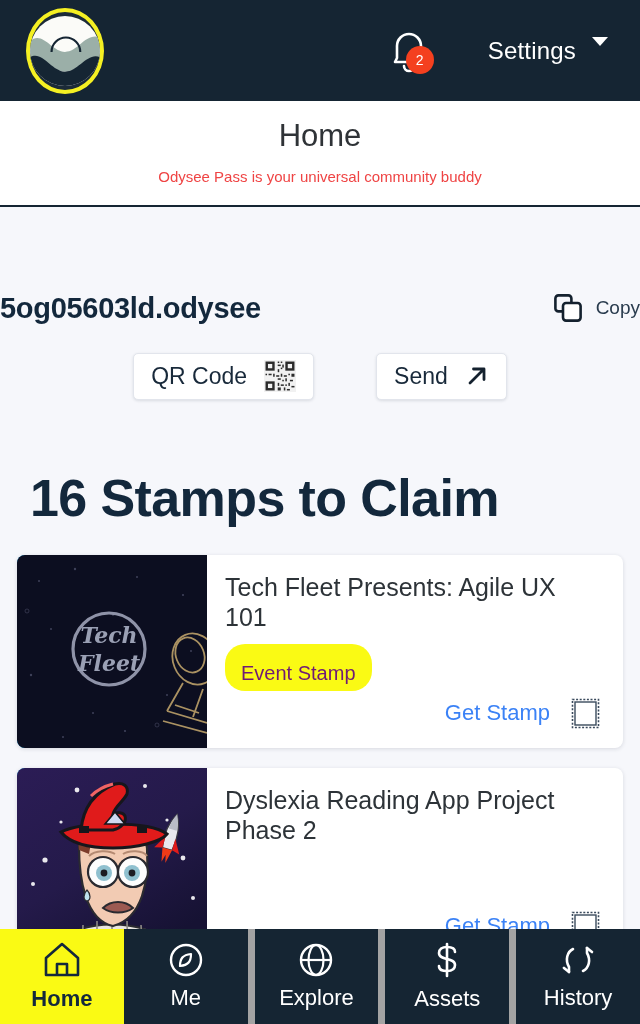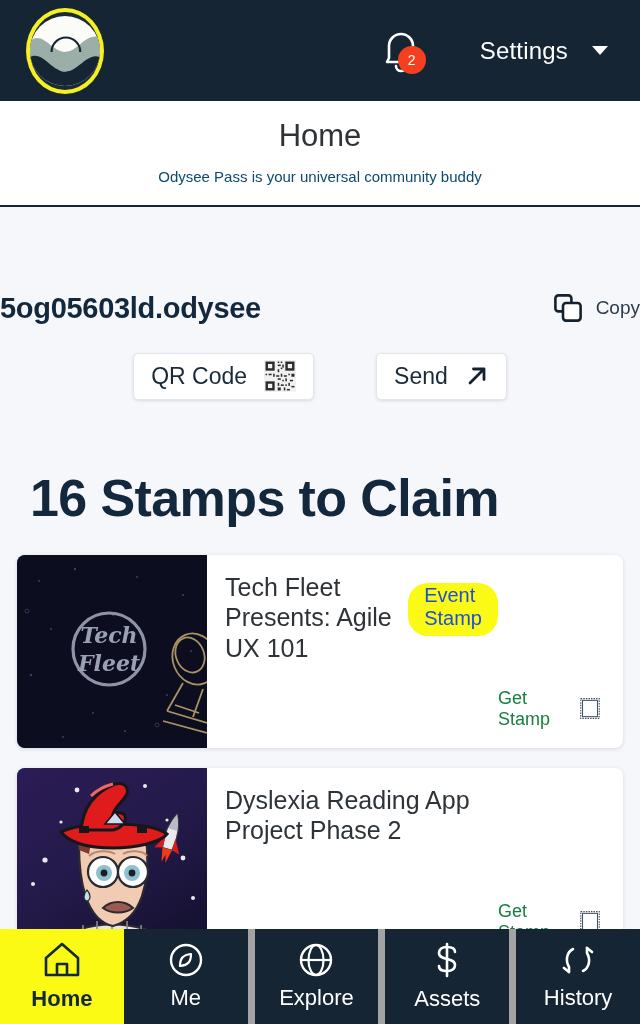--- a/index.html
+++ b/index.html
@@ -48,21 +48,21 @@
     right:2px; bottom:6px;
     width:28px; height:28px;
     border-radius:50%;
     background:#f4401f;
     color:#fff;
     font-size:14px;
     display:flex; align-items:center; justify-content:center;
     font-family:"Liberation Sans", sans-serif;
   }
   .settings {
-    display:flex; align-items:center; gap:24px;
+    display:flex; align-items:flex-start; gap:16px;
     color:#ffffff;
     font-size:24px;
     letter-spacing:0.2px;
     padding-right:4px;
   }
   .caret {
     width:0; height:0;
     border-left:8px solid transparent;
     border-right:8px solid transparent;
     border-top:9px solid #ffffff;
@@ -79,21 +79,21 @@
   }
   .page-title {
     font-size:31px;
     color:#2f3337;
     font-weight:400;
     line-height:1.25;
   }
   .page-sub {
     margin-top:12px;
     font-size:15px;
-    color:#0c4a6e;
+    color:#ef4444;
   }
 
   
   .main {
     flex:1 1 auto;
     background:#f6f7fb;
     position:relative;
     overflow:hidden;
   }
 
@@ -163,47 +163,47 @@
     flex:0 0 190px;
     position:relative;
     overflow:hidden;
     background:#0ea5e9;
     font-weight:bold;
   }
   .thumb svg { display:block; width:100%; height:100%; }
   .card-body {
     flex:1 1 auto;
     padding:17px 22px 12px 18px;
-    display:flex; justify-content:space-between;
+    display:flex; flex-direction:column;justify-content:space-between;
   }
   .card-title {
     font-size:25px;
     color:#2d3338;
     line-height:1.22;
     font-weight:400;
   }
   .badge {
     align-self:flex-start;
     margin-top:11px;
     background:#fafa14;
-    color:#1d4ed8;
+    color:#701a75;
     font-size:20px;
     border-radius:20px;
-    padding:1px 16px 6px;
+    padding:18px 16px 6px;
   }
   .card-action {
     margin-top:auto;
     display:flex; align-items:center; justify-content:flex-end;
     gap:20px;
     padding-bottom:6px;
     cursor:pointer;
   }
   .action-label {
-    font-size:18px;
-    color:#15803d;
+    font-size:22px;
+    color:#3b82f6;
   }
   .stamp-icon { width:31px; height:33px; display:block; }
 
   
   .bottomnav {
     position:absolute;
     left:0; bottom:0;
     width:640px; height:95px;
     background:#152533;
     display:flex;

